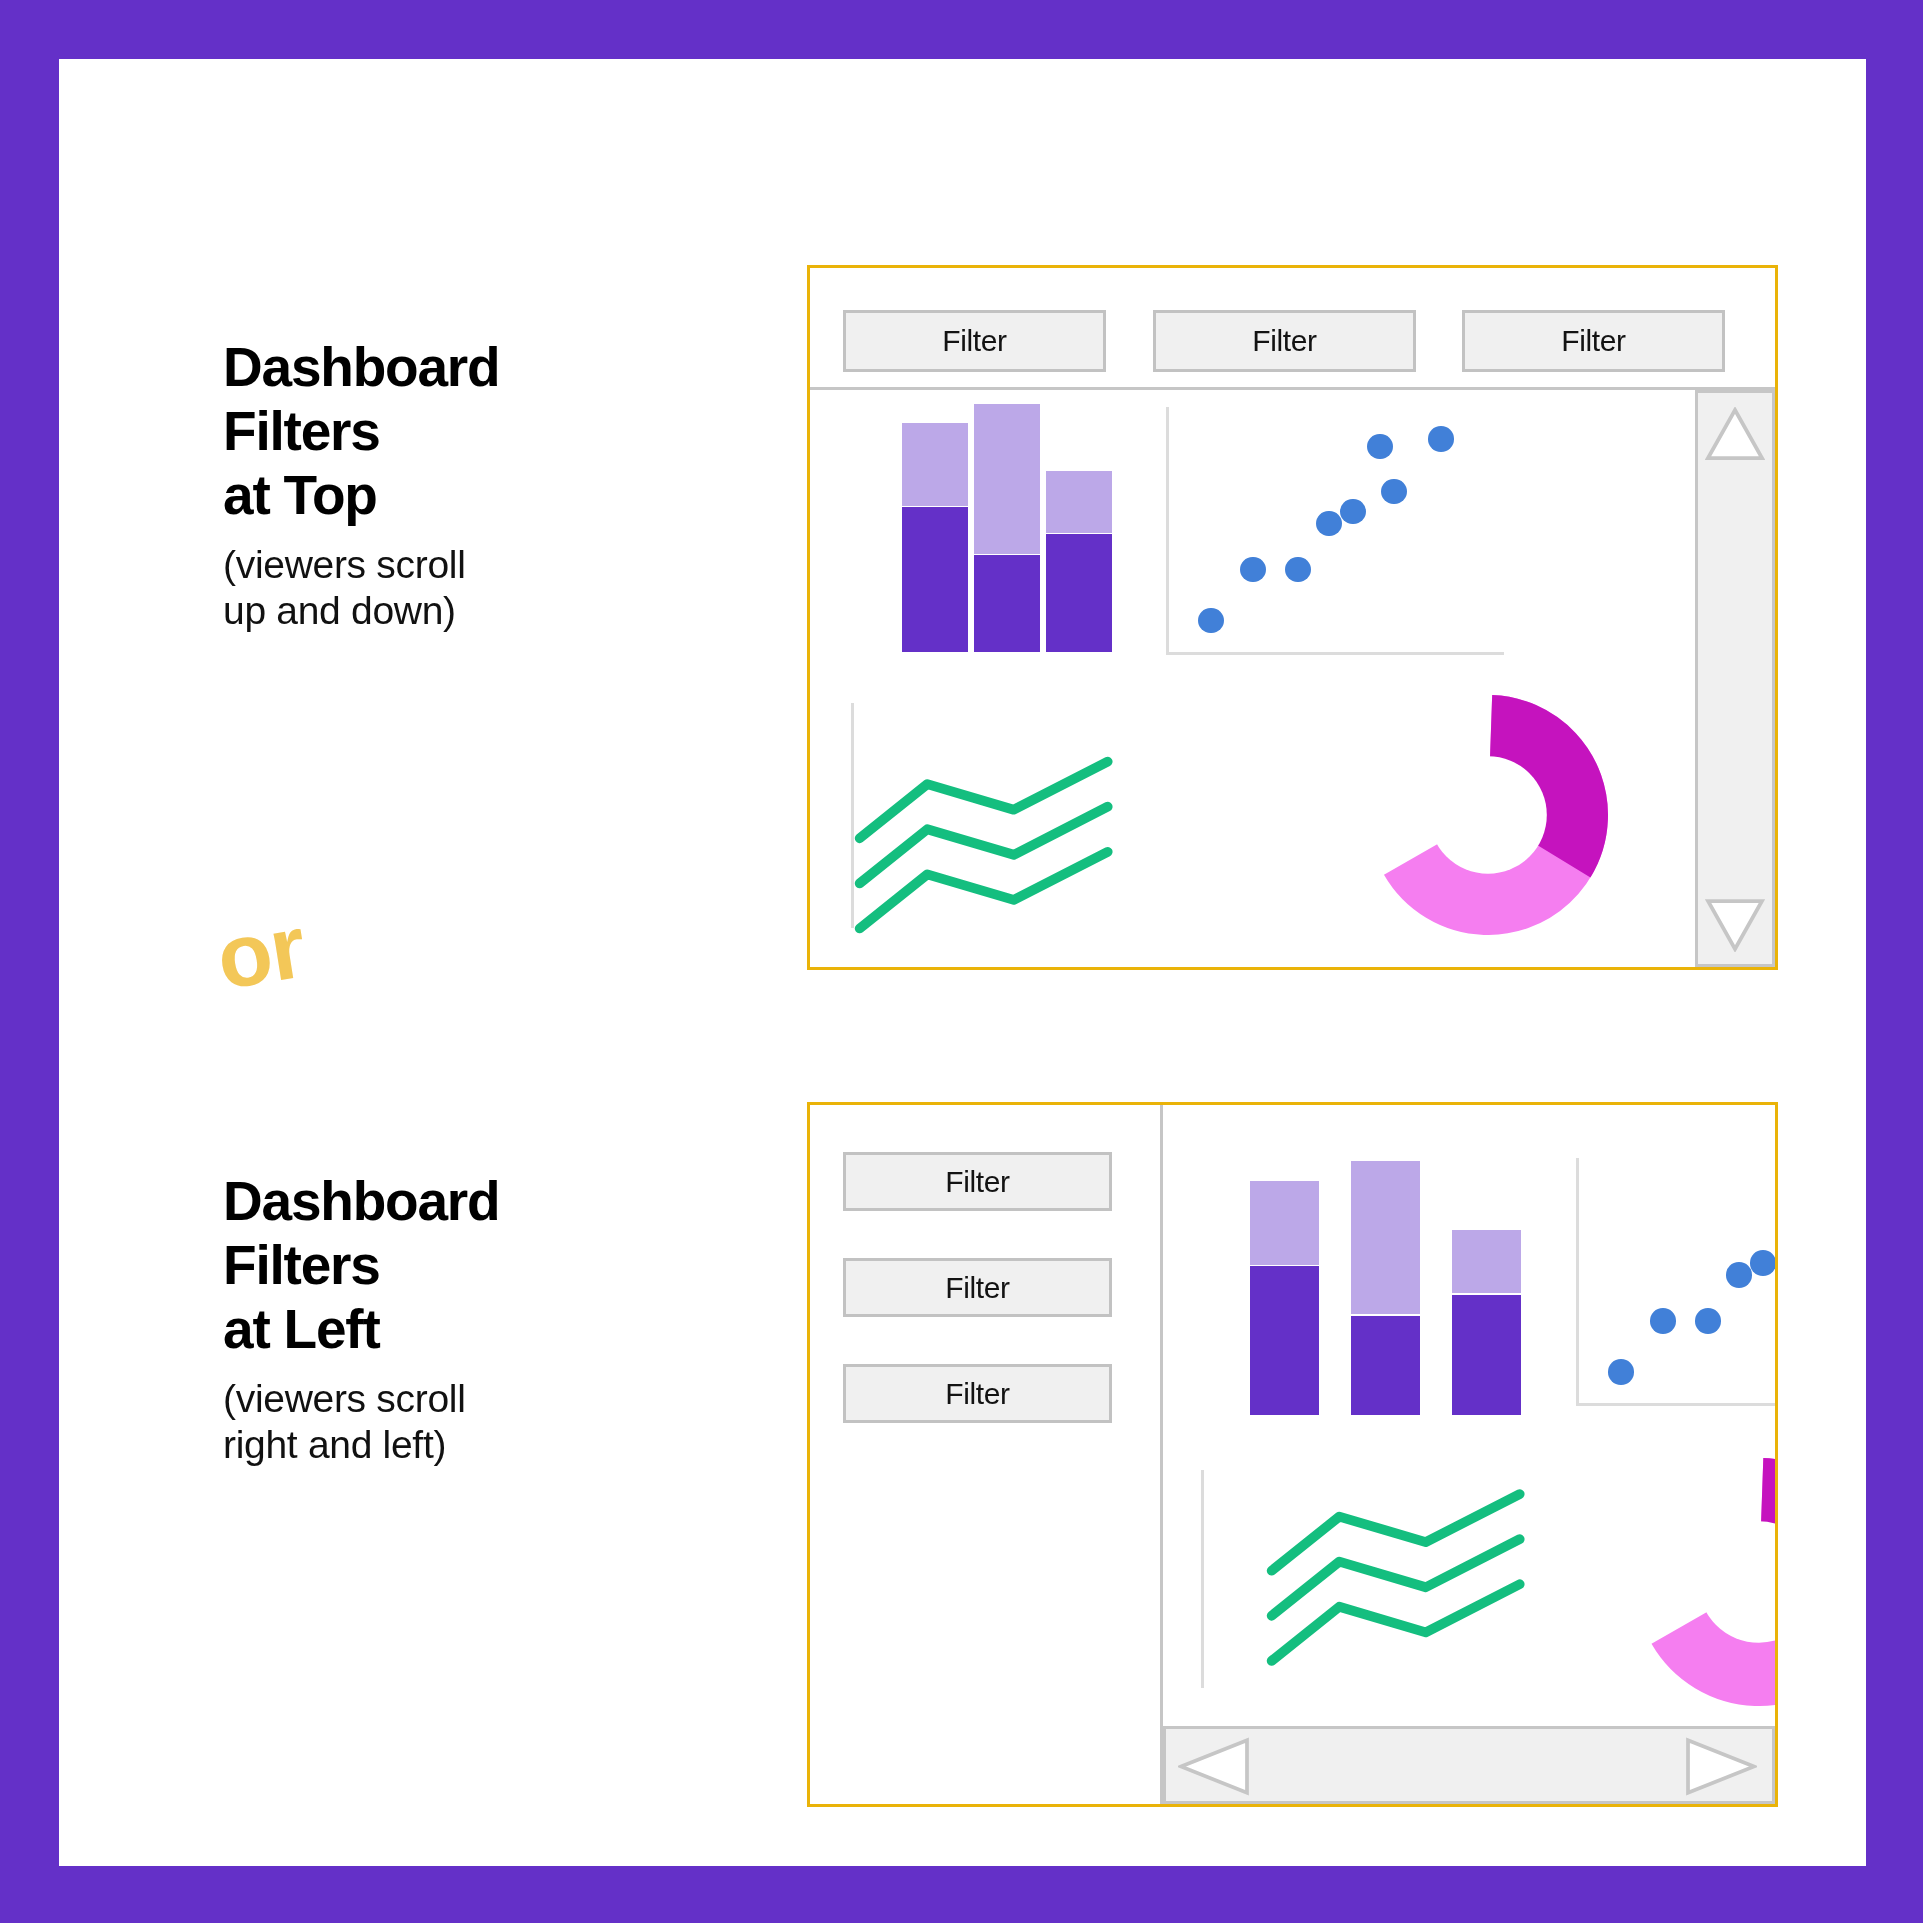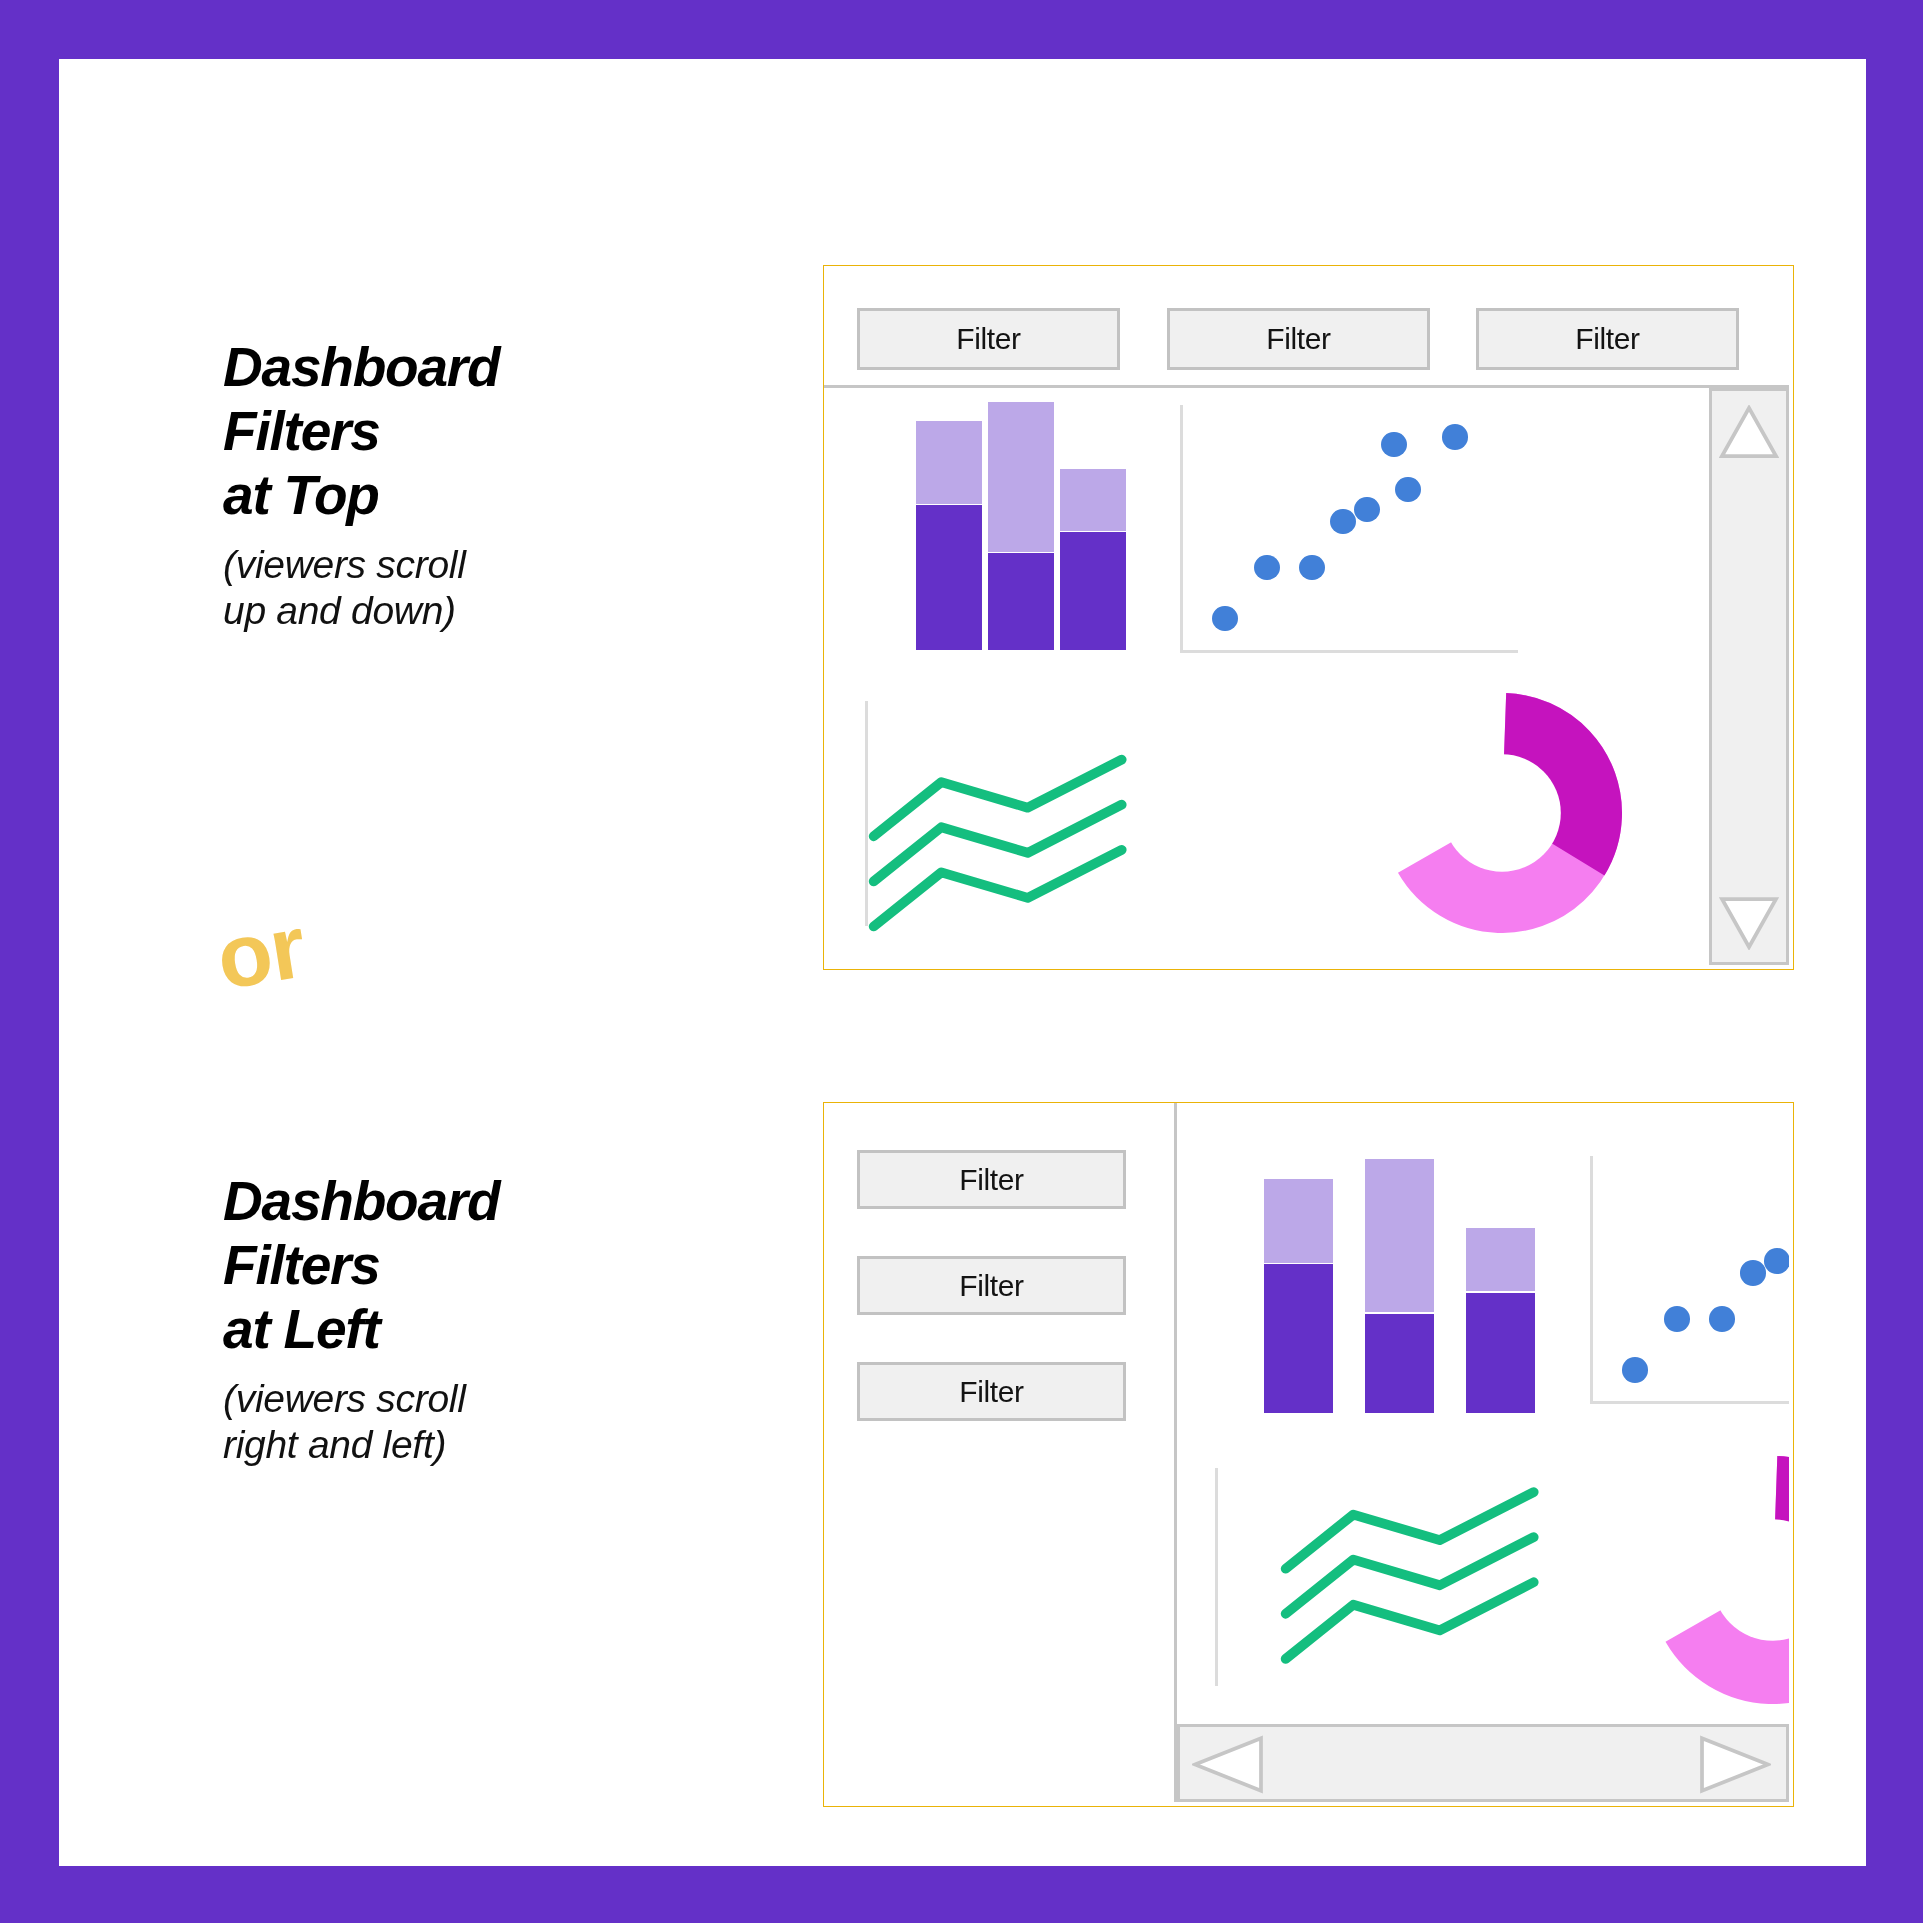--- a/index.html
+++ b/index.html
@@ -10,21 +10,21 @@
     overflow:hidden;
   }
   .canvas {
     position:absolute;
     left:59px; top:59px;
     width:1807px; height:1807px;
     background:#ffffff;
   }
 
   
-  .block-text { position:absolute;font-style:italic; }
+  .block-text { position:absolute; }
   .headline {
     font-weight:700;
     font-size:55px;
     line-height:1.16;
     letter-spacing:-1.2px;
     color:#000000;
     white-space:pre-line;
   }
   .subline {
     margin-top:15px;
@@ -41,23 +41,22 @@
     font-size:89px;
     font-weight:700;
     color:#F4C košula;
     color:#F4C košula;
   }
   .or-word { color:#F3C758; transform:rotate(-9deg); transform-origin:left bottom; letter-spacing:-1.5px;}
 
   
   .panel {
     position:absolute;
-    border:1px solid #eab308;
+    border:3px solid #eab308;
     background:#ffffff;
-    margin-left:16px;
   }
   .divider-h { position:absolute; background:#c6c6c6; }
   .divider-v { position:absolute; background:#c6c6c6; }
 
   .filter-btn {
     position:absolute;
     background:#f0f0f0;
     border:3px solid #c2c2c2;
     display:flex;
     align-items:center;

